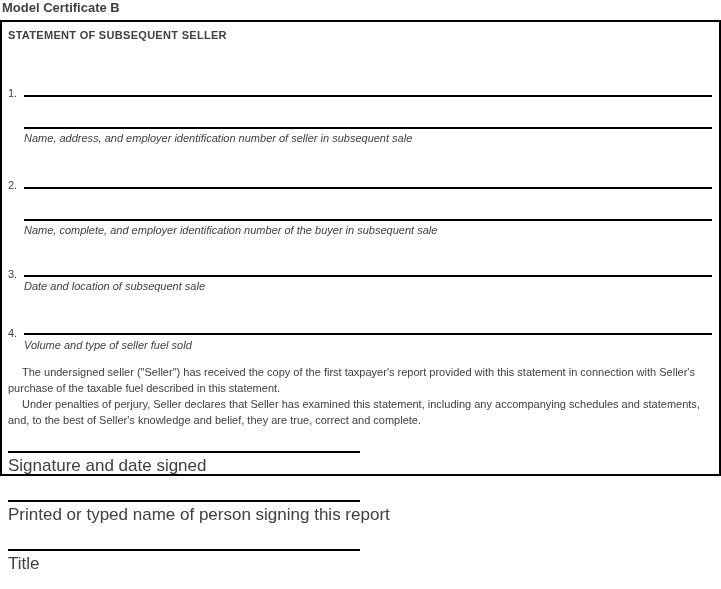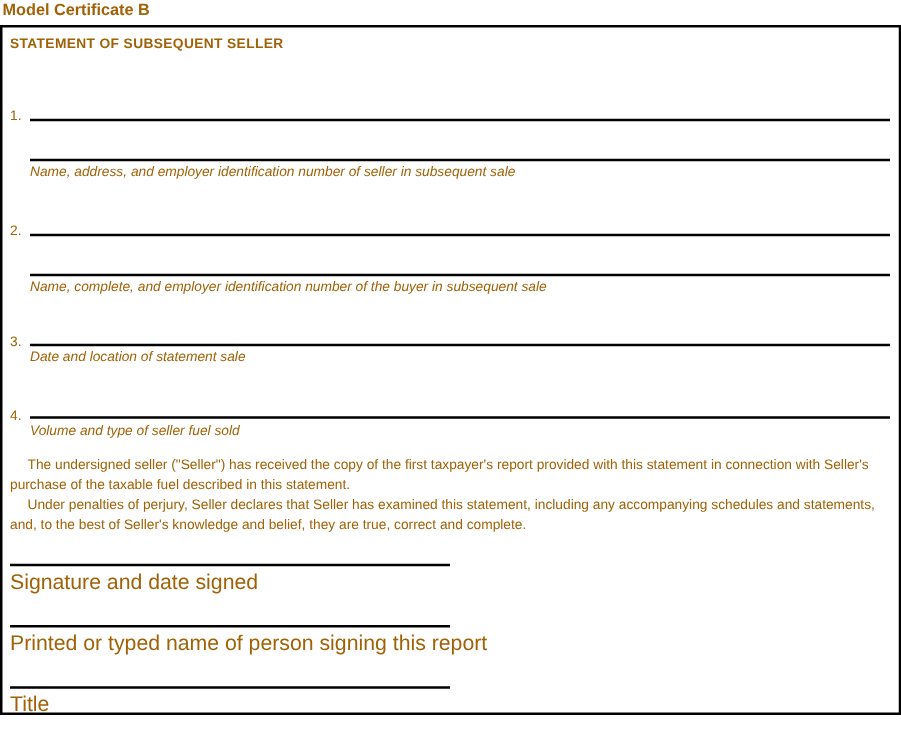--- a/index.html
+++ b/index.html
@@ -2,38 +2,38 @@
 <html><head>
 <meta charset="utf-8">
 <style>
   * { margin: 0; padding: 0; box-sizing: border-box; }
   html, body { background: #ffffff; }
   .screen {
     position: relative;
     width: 721px;
     height: 589px;
     background: #ffffff;
-    color: #a16207;
+    color: #404040;
     font-family: "Liberation Sans", sans-serif;
     overflow: hidden;
   }
   .page-title {
     position: absolute;
     top: 0px;
     left: 2px;
     font-size: 13px;
     font-weight: bold;
     white-space: nowrap;
   }
   .certificate-box {
     position: absolute;
     top: 20px;
     left: 0px;
     width: 721px;
-    height: 552px;
+    height: 456px;
     border: 2px solid #000000;
   }
   .statement-heading {
     position: absolute;
     top: 7px;
     left: 6px;
     font-size: 11px;
     font-weight: bold;
     letter-spacing: 0.3px;
     white-space: nowrap;
@@ -89,21 +89,21 @@
     <div class="fill-line item-line" style="top:105px"></div>
     <div class="item-caption" style="top:110px">Name, address, and employer identification number of seller in subsequent sale</div>
 
     <span class="item-number" style="top:157px">2.</span>
     <div class="fill-line item-line" style="top:165px"></div>
     <div class="fill-line item-line" style="top:197px"></div>
     <div class="item-caption" style="top:202px">Name, complete, and employer identification number of the buyer in subsequent sale</div>
 
     <span class="item-number" style="top:246px">3.</span>
     <div class="fill-line item-line" style="top:253px"></div>
-    <div class="item-caption" style="top:258px">Date and location of statement sale</div>
+    <div class="item-caption" style="top:258px">Date and location of subsequent sale</div>
 
     <span class="item-number" style="top:305px">4.</span>
     <div class="fill-line item-line" style="top:311px"></div>
     <div class="item-caption" style="top:317px">Volume and type of seller fuel sold</div>
 
     <div class="paragraphs">
       <p>The undersigned seller ("Seller") has received the copy of the first taxpayer's report provided with this statement in connection with Seller's purchase of the taxable fuel described in this statement.</p>
       <p>Under penalties of perjury, Seller declares that Seller has examined this statement, including any accompanying schedules and statements, and, to the best of Seller's knowledge and belief, they are true, correct and complete.</p>
     </div>
 

